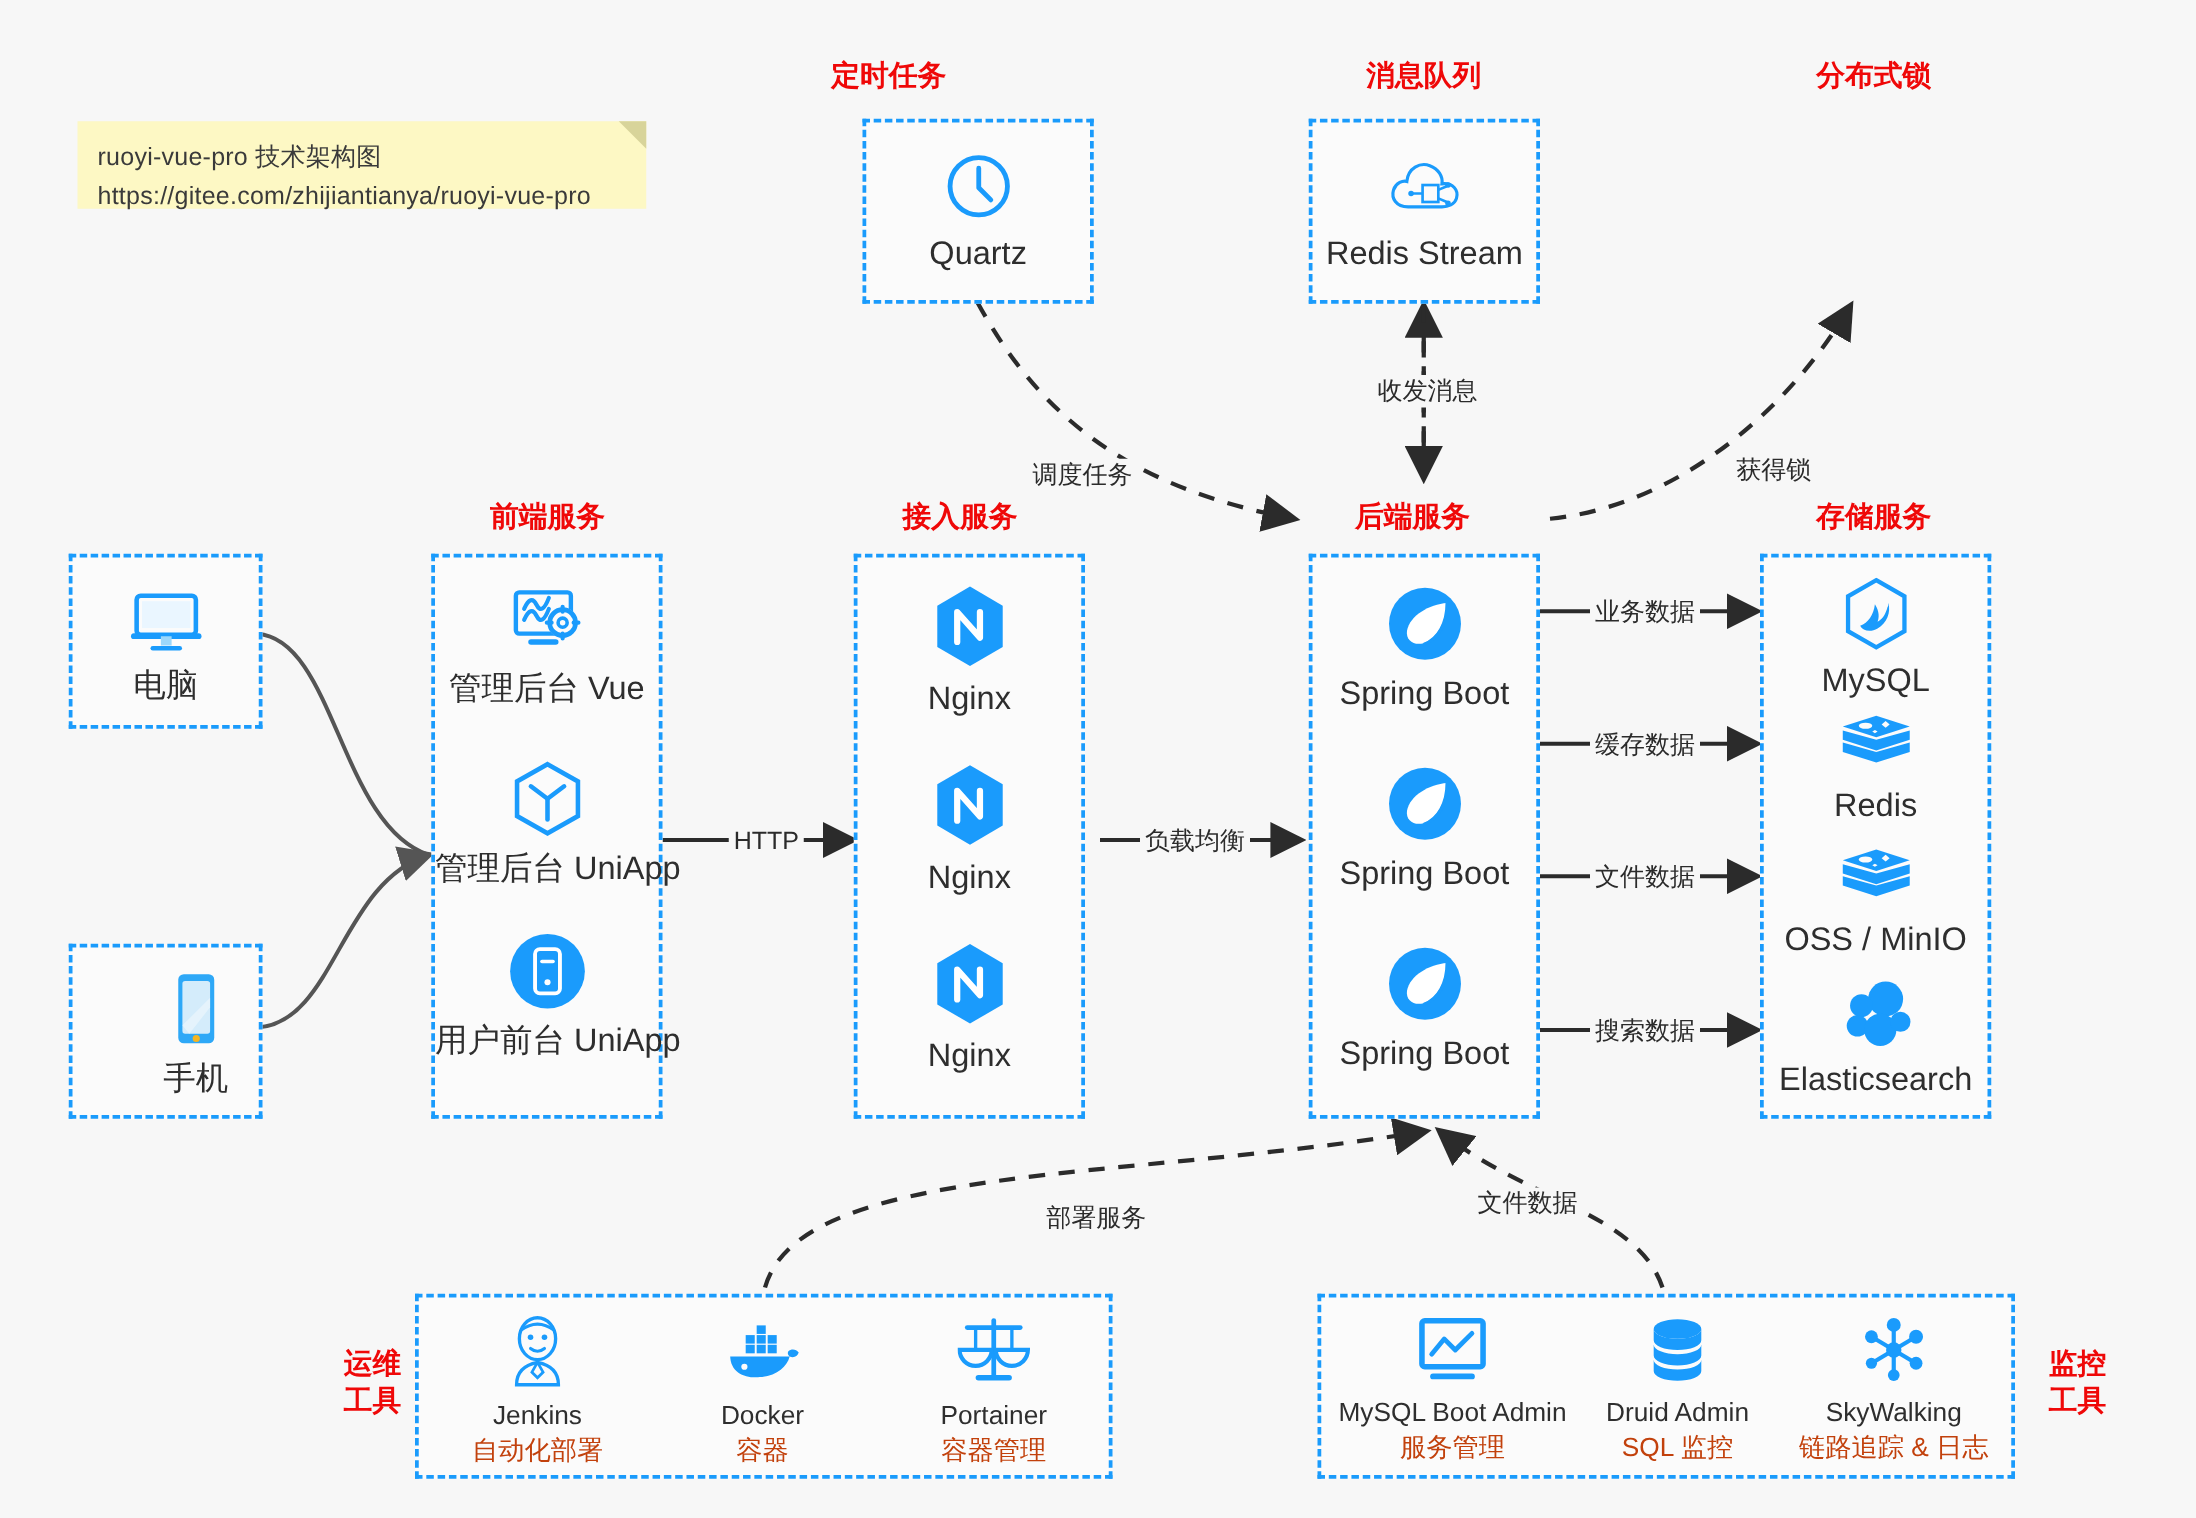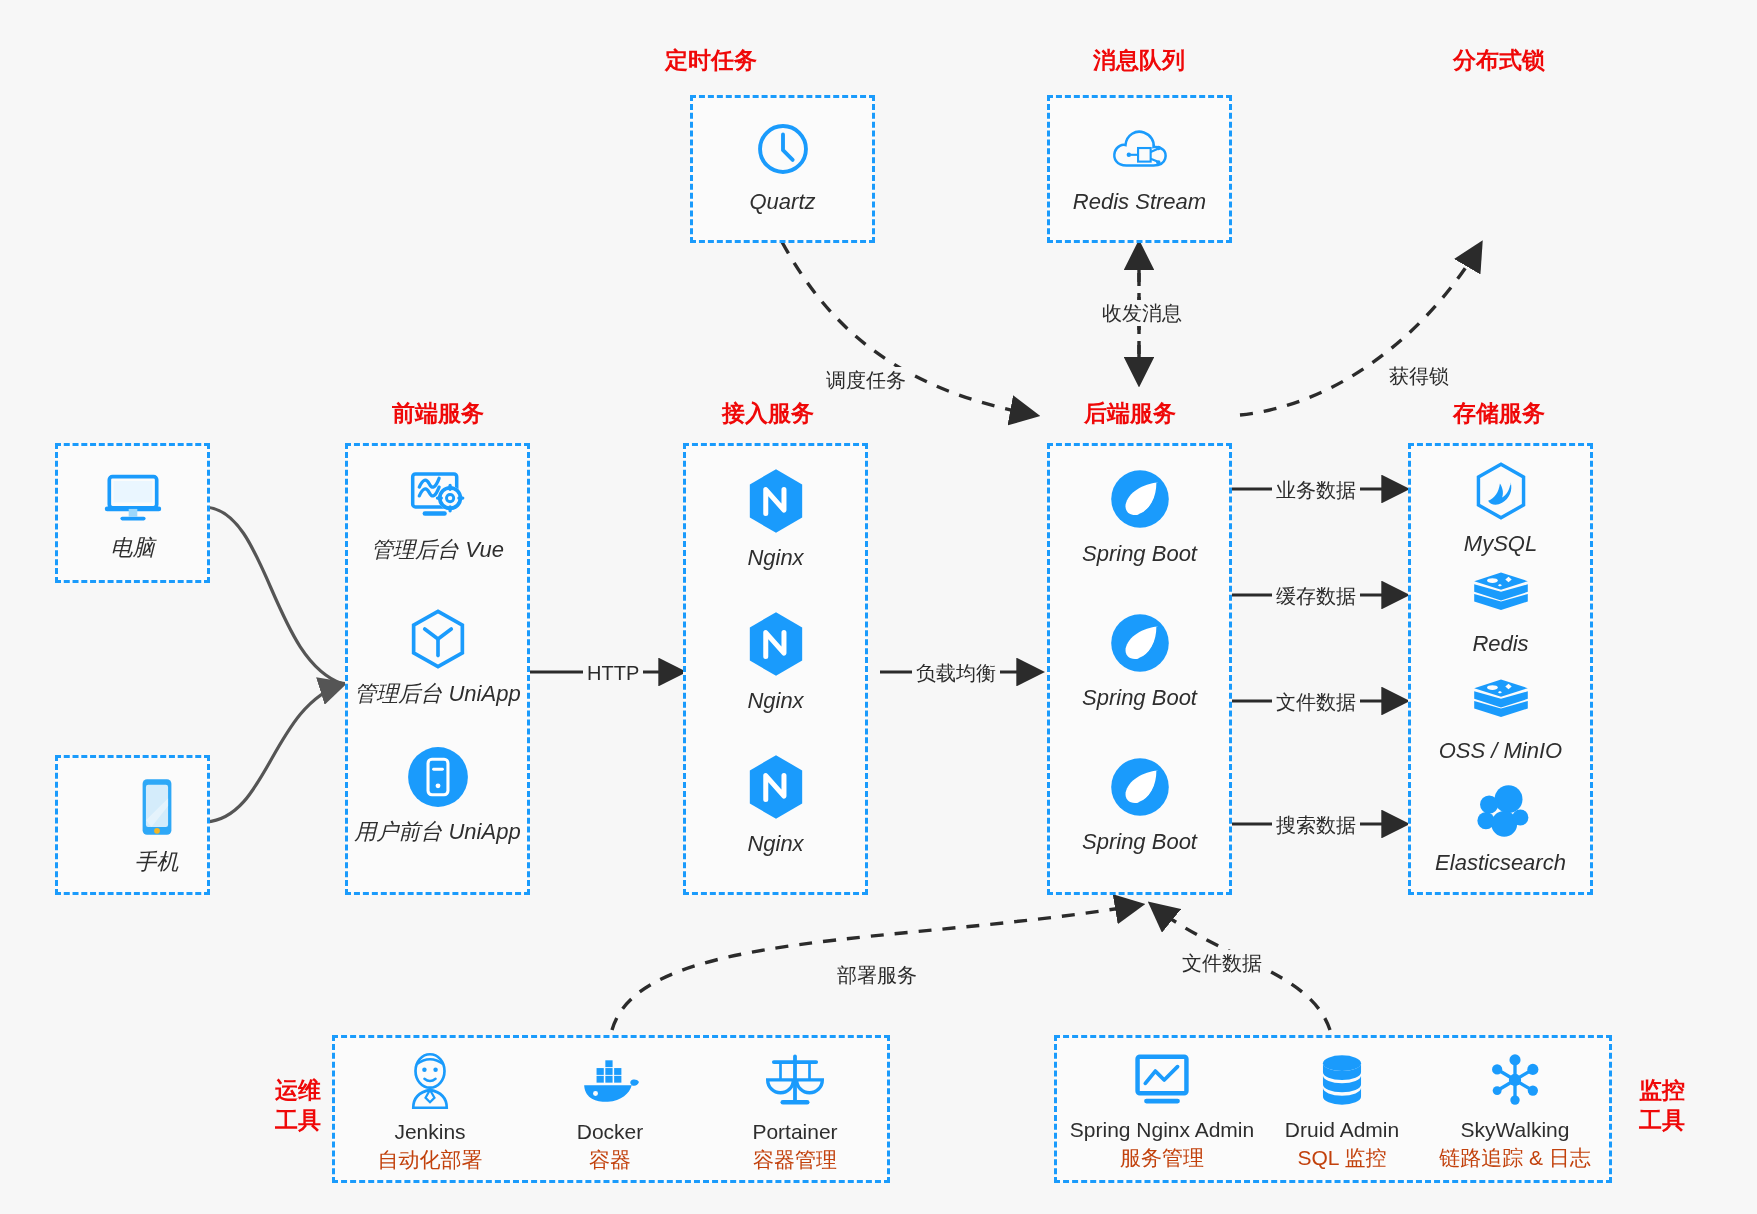--- a/index.html
+++ b/index.html
@@ -38,40 +38,45 @@
   
   .dbox{
     position:absolute;box-sizing:border-box;
     border:3px dashed #1a9bfc;background:#fbfbfb;
   }
 
   
   .node{position:absolute;text-align:center;width:100%;left:0;}
   .node .ic{display:block;margin:0 auto 6px auto;}
   .node .lbl{
-    display:block;font-size:22px;color:#2e2e2e;line-height:27px;white-space:nowrap;font-style:italic;
+    display:block;font-size:26px;color:#2e2e2e;line-height:27px;white-space:nowrap;
   }
 
   
   .tnode{position:absolute;text-align:center;}
   .tnode .ic{display:block;margin:0 auto 4px auto;}
   .tnode .lbl{display:block;font-size:21px;color:#2e2e2e;line-height:28px;white-space:nowrap;}
   .tnode .sub{display:block;font-size:21px;color:#c2410c;line-height:28px;white-space:nowrap;}
 
   
   .elabel{
     position:absolute;font-size:20px;color:#2b2b2b;background:#f7f7f7;
     padding:1px 4px;white-space:nowrap;line-height:24px;
   }
 </style>
 </head>
 <body>
 
 <div class="canvas">
 
+  <div id="note">
+    <div class="fold"></div>
+    <div>ruoyi-vue-pro 技术架构图</div>
+    <div>https://gitee.com/zhijiantianya/ruoyi-vue-pro</div>
+  </div>
 
   <svg class="wires" viewBox="0 0 1757 1214">
     <defs>
       <marker id="ah" markerWidth="9" markerHeight="9" refX="7.4" refY="4.5" orient="auto">
         <path d="M0,0 L9,4.5 L0,9 z" fill="#2b2b2b"></path>
       </marker>
       <marker id="ahg" markerWidth="9" markerHeight="9" refX="7.4" refY="4.5" orient="auto">
         <path d="M0,0 L9,4.5 L0,9 z" fill="#555555"></path>
       </marker>
     </defs>
@@ -396,21 +401,21 @@
 
   <div class="dbox" style="left:1054px;top:1035px;width:558px;height:148px;">
     <div class="tnode" style="left:10px;top:14px;width:190px;">
       <span class="ic">
         <svg width="60" height="56" viewBox="0 0 54 50">
           <rect x="5" y="4" width="44" height="33" rx="2" fill="none" stroke="#1a9bfc" stroke-width="4"></rect>
           <path d="M12 28 L21 17 L29 25 L41 13" fill="none" stroke="#1a9bfc" stroke-width="3.4" stroke-linecap="round" stroke-linejoin="round"></path>
           <line x1="13" y1="44" x2="41" y2="44" stroke="#1a9bfc" stroke-width="4.2" stroke-linecap="round"></line>
         </svg>
       </span>
-      <span class="lbl">Spring Nginx Admin</span>
+      <span class="lbl">MySQL Boot Admin</span>
       <span class="sub">服务管理</span>
     </div>
     <div class="tnode" style="left:205px;top:14px;width:160px;">
       <span class="ic">
         <svg width="56" height="56" viewBox="0 0 50 50">
           <g fill="#1a9bfc">
             <ellipse cx="25" cy="10" rx="17" ry="7"></ellipse>
             <path d="M8 10 L8 18 A17 7 0 0 0 42 18 L42 10 A17 7 0 0 1 8 10 Z"></path>
             <path d="M8 21 L8 29 A17 7 0 0 0 42 29 L42 21 A17 7 0 0 1 8 21 Z"></path>
             <path d="M8 32 L8 40 A17 7 0 0 0 42 40 L42 32 A17 7 0 0 1 8 32 Z"></path>

